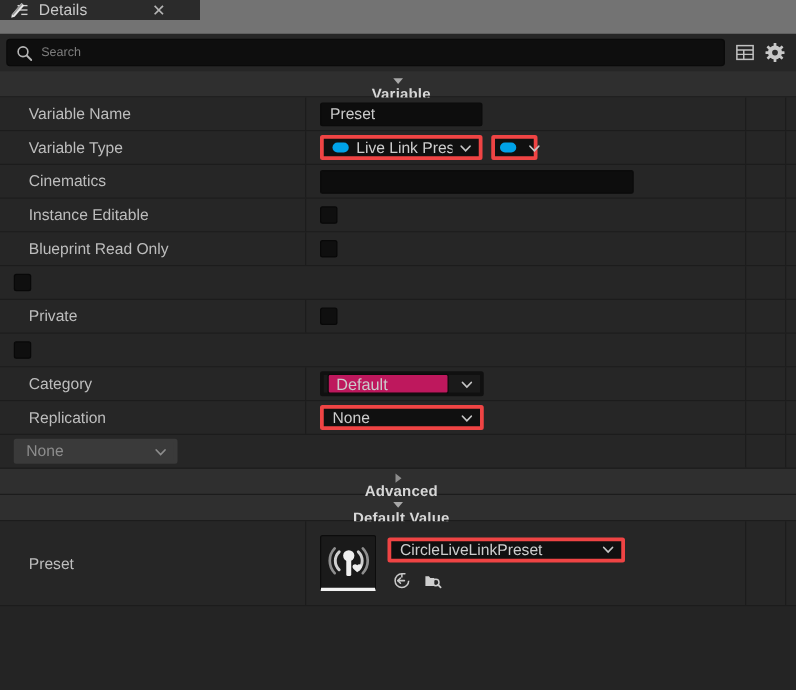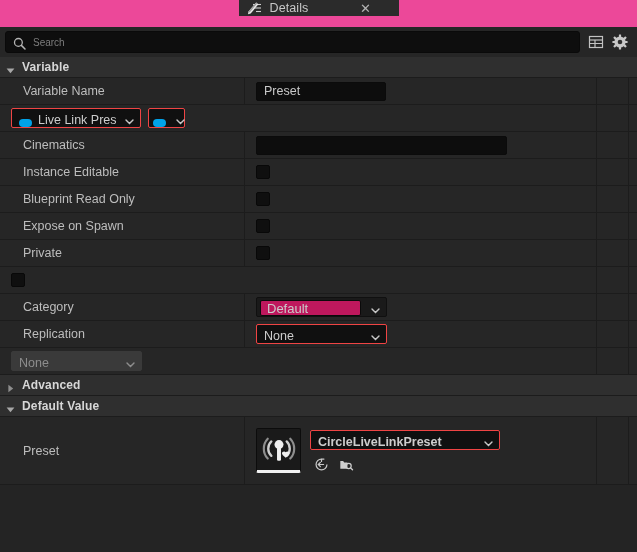--- a/index.html
+++ b/index.html
@@ -7,25 +7,24 @@
     width: 637px; height: 552px;
     background: #242424;
     font-family: "Liberation Sans", sans-serif;
     -webkit-font-smoothing: antialiased;
     overflow: hidden;
   }
 
   
   .tabbar {
     height: 27px;
-    background: #ec4899;
-    display: flex;
-    align-items: center;
+    background: #737373;
+    display: flex;
+    align-items: flex-start;
     position: relative;
-    flex-direction: column;
   }
   .tab {
     width: 160px;
     background: #2b2b2b;
     display: flex;
     align-items: center;
     padding: 0 8px 0 8px;
     position: relative;
   }
   .tab-icon { width: 16px; height: 16px; flex: 0 0 16px; margin-right: 7px; display:block; }
@@ -84,20 +83,21 @@
   
   .body { position: relative; background: #242424; height: 495px; }
 
   .section {
     height: 21px;
     background: #2f2f2f;
     border-bottom: 1px solid #1c1c1c;
     display: flex;
     align-items: center;
     padding-left: 5px;
+    flex-direction: column;
   }
   .twisty { width: 11px; height: 11px; flex:0 0 11px; margin-right: 6px; display:block; }
   .section-label {
     color: #d7d7d7;
     font-size: 12px;
     font-weight: bold;
     letter-spacing: .15px;
   }
 
   .row {
@@ -151,24 +151,24 @@
   .checkbox {
     width: 14px; height: 14px;
     background: #0f0f0f;
     border: 1px solid #080808;
     border-radius: 2px;
   }
 
   .combo {
     height: 20px;
     background: #101010;
-    border: 1px solid #ef4444;
+    border: 3px solid #ef4444;
     border-radius: 2px;
     display: flex;
-    align-items: flex-end;
+    align-items: center;
     padding: 0 5px 0 7px;
     color: #cdcdcd;
     font-size: 12.5px;
     position: relative;
   }
   .combo .cb-text { flex: 1 1 auto; white-space: nowrap; overflow: hidden; }
   .chev { width: 11px; height: 11px; flex:0 0 11px; margin-left: 5px; display:block; }
 
   .combo.type { width: 130px; }
   .combo.type2 { width: 37px; padding: 0 3px 0 4px; margin-left: 7px; }
@@ -208,21 +208,21 @@
   
   .thumb {
     width: 45px; height: 45px;
     background: #1a1a1a;
     border: 1px solid #0c0c0c;
     border-bottom: 3px solid #f2f2f2;
     border-radius: 2px;
     display: flex; align-items: center; justify-content: center;
     flex: 0 0 45px;
   }
-  .asset-right { margin-left: 9px; display: flex; flex-direction: column; font-weight: bold; }
+  .asset-right { margin-left: 9px; display: flex; flex-direction: column; }
   .combo.asset { width: 190px; }
   .asset-btns { display: flex; align-items: center; margin-top: 7px; padding-left: 4px; }
   .asset-btns svg { display: block; margin-right: 10px; }
 
   .filler { background: #242424; height: 100%; }
 </style>
 </head>
 <body>
 
 <div class="tabbar">
@@ -294,20 +294,21 @@
   <div class="row">
     <div class="row-name">Variable Name</div>
     <div class="row-val">
       <div class="txtfield w-name">Preset</div>
     </div>
     <div class="col-b"></div>
     <div class="col-c"></div>
   </div>
 
   <div class="row">
+    <div class="row-name">Variable Type</div>
     <div class="row-val">
       <div class="combo type">
         <span class="pill" style="background:#00a2e8"></span>
         <span class="cb-text">Live Link Pres</span>
         <span class="chev">
           <svg viewBox="0 0 11 11" width="11" height="11">
               <path d="M2 4 L5.5 7.6 L9 4" fill="none" stroke="#c6c6c6" stroke-width="1.4" stroke-linecap="round"></path>
             </svg>
         </span>
       </div>
@@ -345,21 +346,20 @@
   <div class="row">
     <div class="row-name">Blueprint Read Only</div>
     <div class="row-val">
       <div class="checkbox"></div>
     </div>
     <div class="col-b"></div>
     <div class="col-c"></div>
   </div>
 
   <div class="row">
-    <div class="row-name">Expose on Spawn</div>
     <div class="row-val">
       <div class="checkbox"></div>
     </div>
     <div class="col-b"></div>
     <div class="col-c"></div>
   </div>
 
   <div class="row">
     <div class="row-name">Private</div>
     <div class="row-val">

